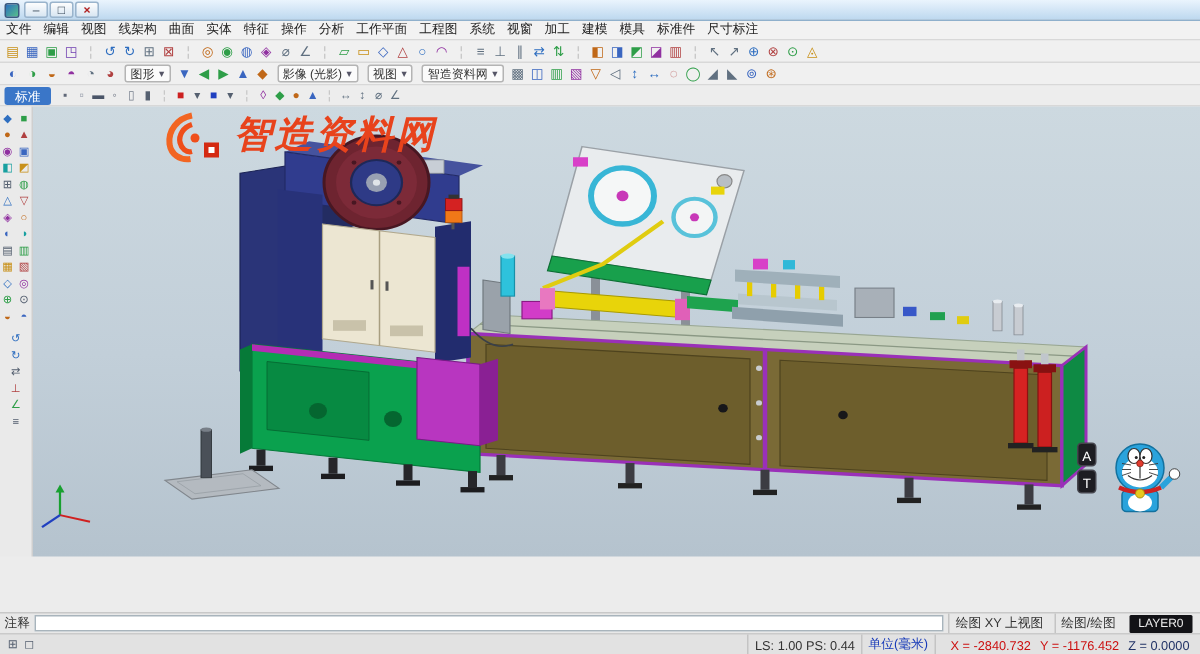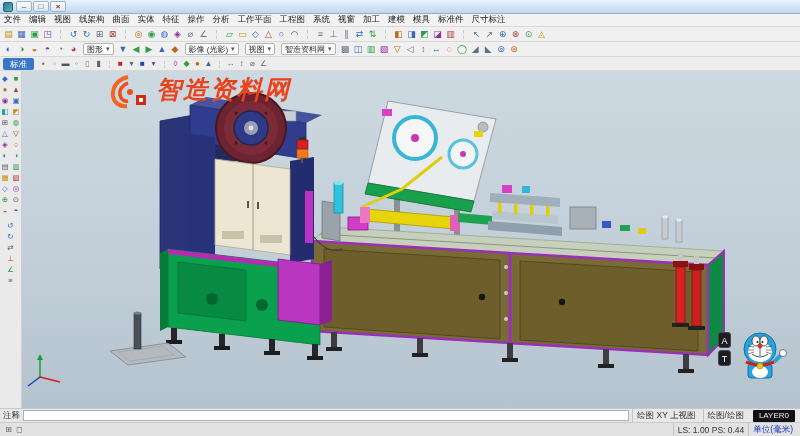--- a/index.html
+++ b/index.html
@@ -40,21 +40,21 @@
   .machine-svg{position:absolute;inset:0;width:100%;height:100%;}
 
   .watermark{position:absolute;top:2px;left:84px;display:flex;align-items:flex-start;gap:6px;pointer-events:none;font-style:italic;}
   .wm-text{font-size:25px;font-weight:bold;color:#e8431c;letter-spacing:2px;white-space:nowrap;}
 
   .sticker{position:absolute;right:12px;bottom:26px;display:flex;align-items:flex-start;gap:3px;}
   .ftools{display:flex;flex-direction:column;gap:2px;}
   .ftool{width:13px;height:16px;background:#1d1d22;color:#fff;font-size:9px;text-align:center;line-height:16px;border-radius:3px;border:1px solid #45454d;}
 
   
-  .cmdbar{height:14px;background:#e8e8e8;border-top:1px solid #c8c8c8;display:flex;align-items:center;font-size:8.5px;gap:3px;padding:0 3px;flex:0 0 auto;color:#333;}
+  .cmdbar{height:14px;background:#e8e8e8;border-top:1px solid #c8c8c8;display:flex;align-items:center;font-size:8.5px;gap:3px;padding:0 3px;flex:0 0 auto;color:#333;margin-top:37px;}
   .cmd-input{flex:1;height:11px;background:#fff;border:1px solid #a8b4bc;min-width:40px;}
   .seg{border-left:1px solid #c4c4c4;padding:0 4px;height:100%;display:flex;align-items:center;white-space:nowrap;color:#333;}
   .layer-chip{background:#121216;color:#eee;padding:0 6px;height:12px;line-height:12px;font-size:8px;border-radius:1px;margin:0 2px;white-space:nowrap;}
   .statusbar{height:14px;background:#e2e2e2;border-top:1px solid #cacaca;display:flex;align-items:center;font-size:8.5px;padding:0 3px;color:#333;flex:0 0 auto;}
   .spacer{flex:1;}
   .units-text{color:#1538b8;}
   .coord-x,.coord-y{color:#cc1111;margin-left:6px;}
   .coord-z{color:#223366;margin-left:6px;}
 </style>
 </head>
@@ -483,15 +483,20 @@
     <span class="tbicon small" style="color: rgb(85, 96, 112);">⊞</span>
         <span class="tbicon small" style="color: rgb(85, 96, 112);">◻</span>
       </div>
     <span class="spacer"></span>
     <span class="seg">
       <span>LS: 1.00 PS: 0.44</span>
     </span>
     <span class="seg">
       <span class="units-text">单位(毫米)</span>
     </span>
+    <span class="seg">
+      <span class="coord-x">X = -2840.732</span>
+      <span class="coord-y">Y = -1176.452</span>
+      <span class="coord-z">Z = 0.0000</span>
+    </span>
   </div>
 
 </div>
 
 </body></html>

